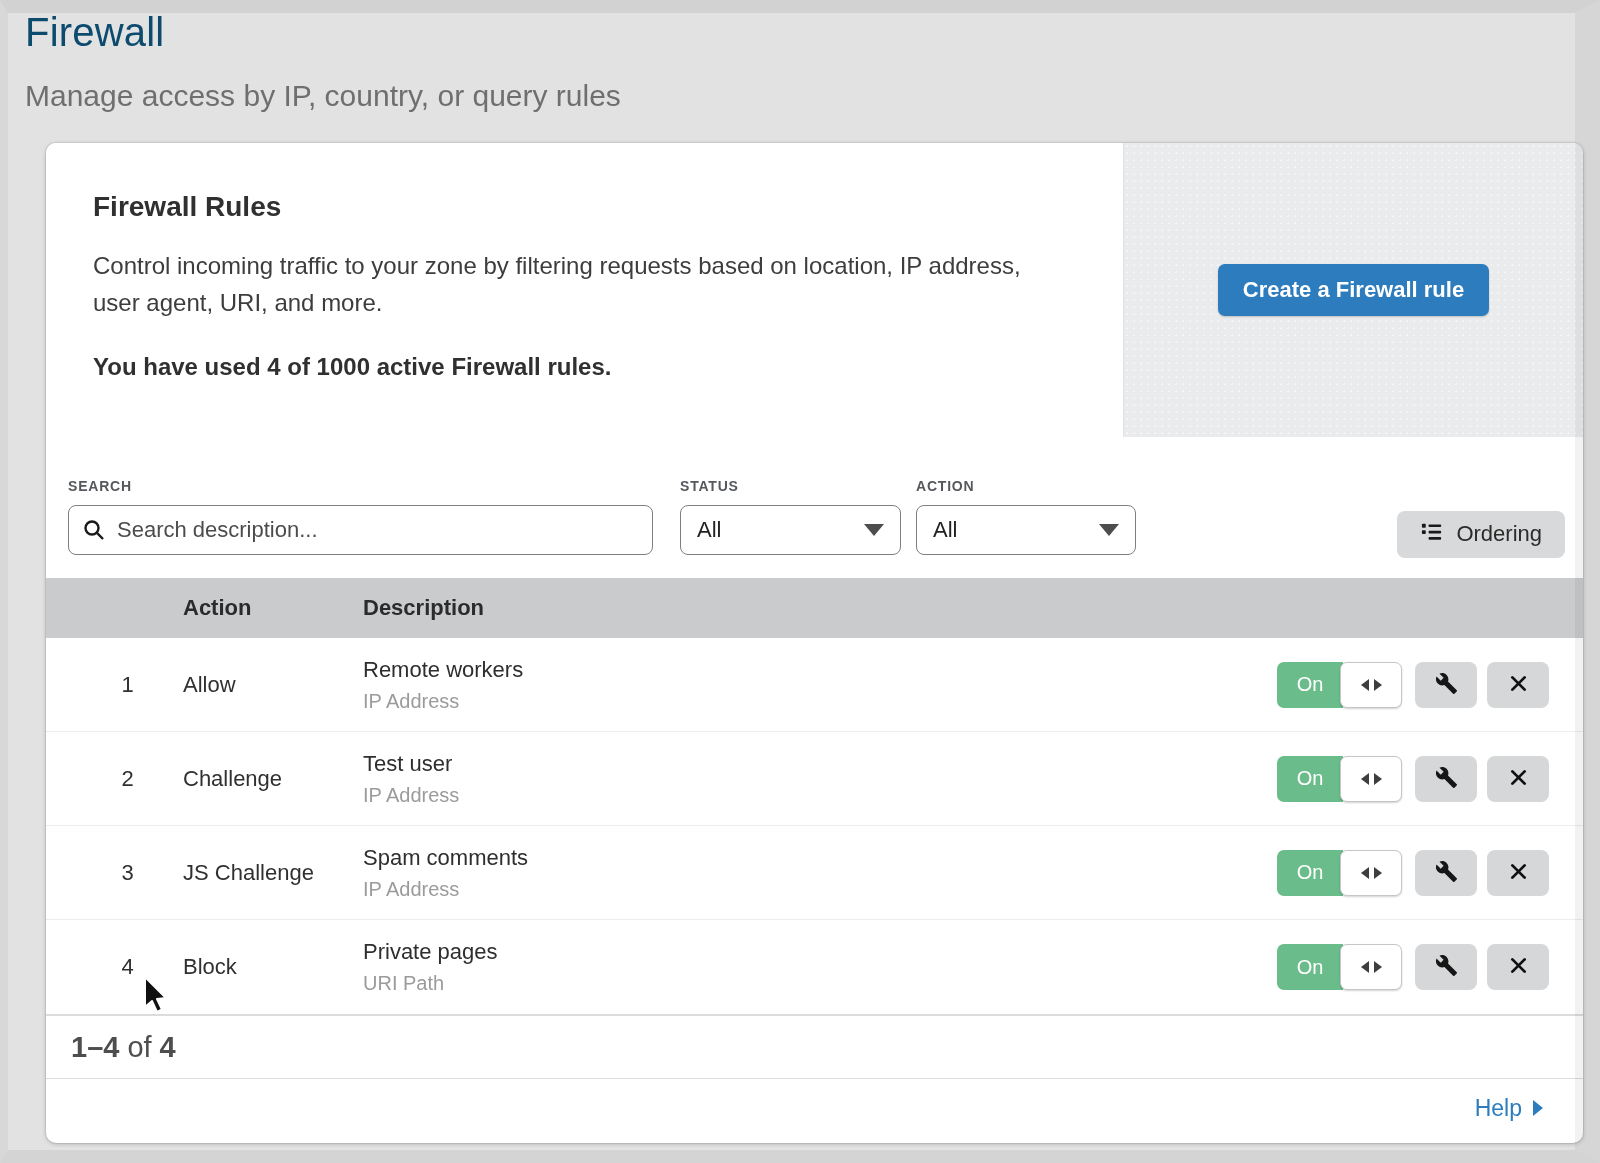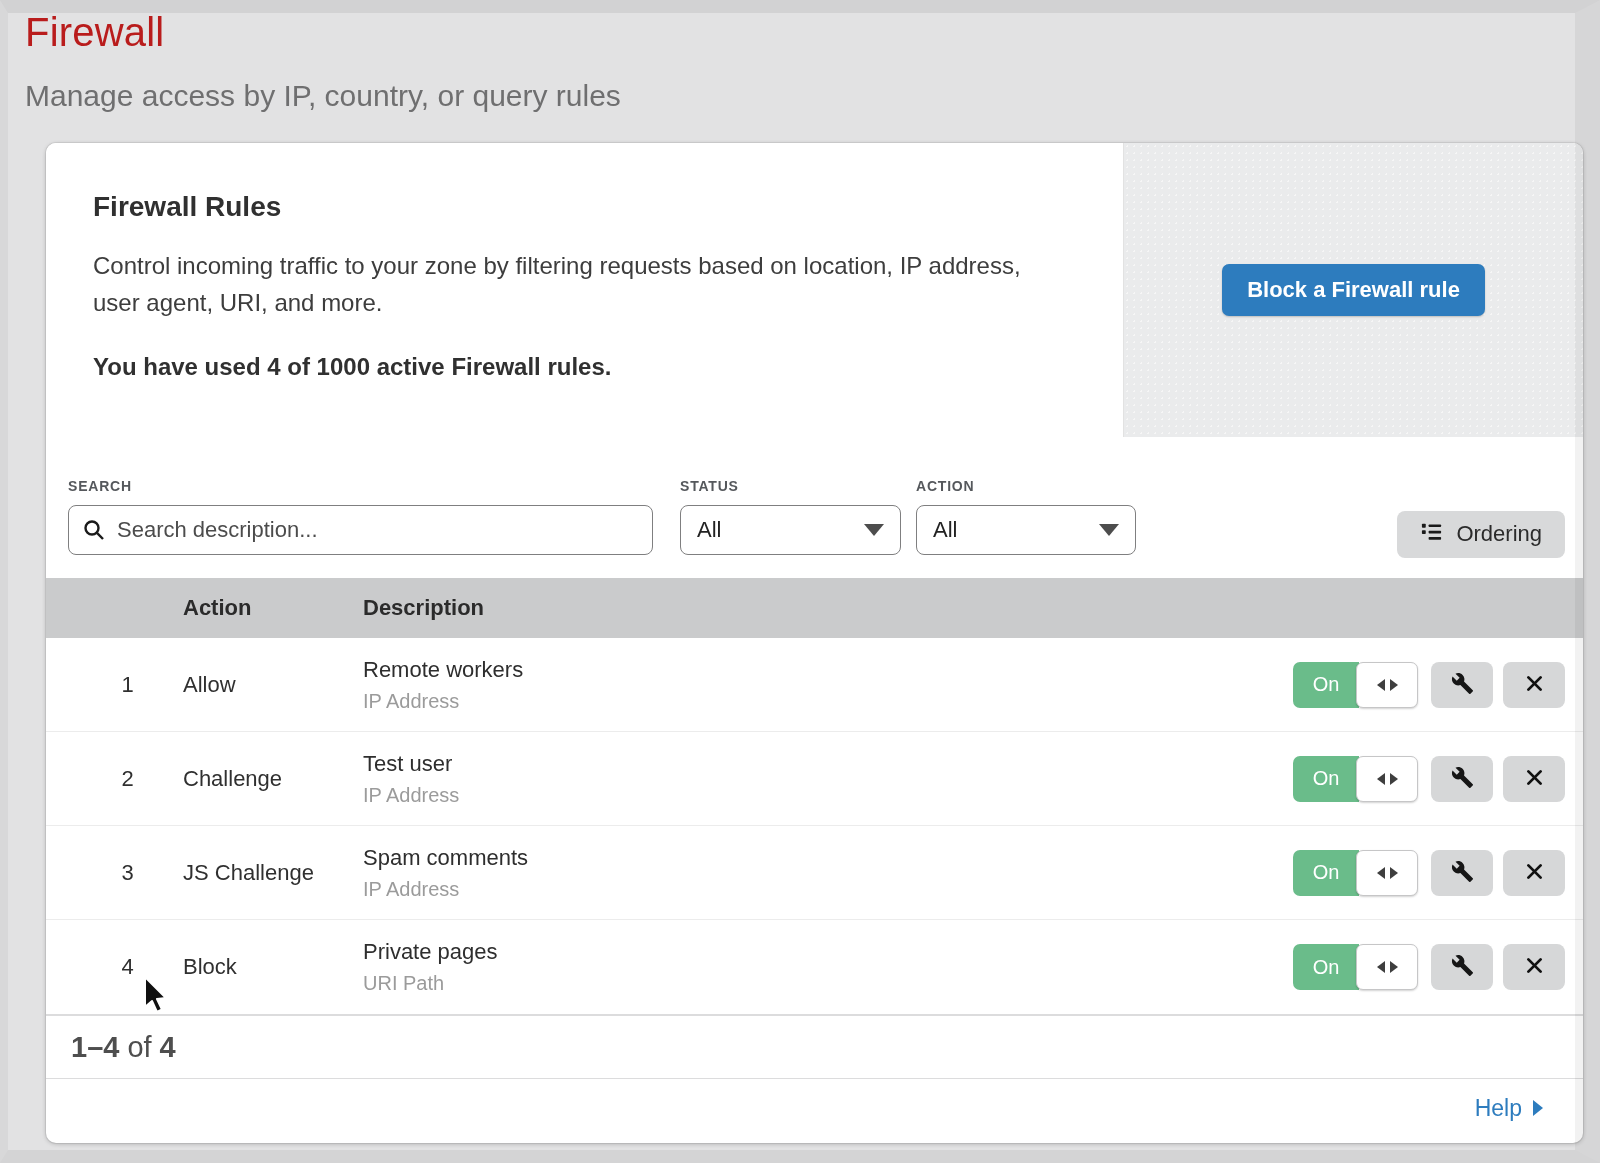--- a/index.html
+++ b/index.html
@@ -16,21 +16,21 @@
   .frame {
     position:absolute; inset:0; pointer-events:none; z-index:50;
     border-top:13px solid rgba(0,0,0,0.065);
     border-left:8px solid rgba(0,0,0,0.045);
     border-right:25px solid rgba(0,0,0,0.05);
     border-bottom:13px solid rgba(0,0,0,0.06);
   }
 
   
   .page-header { position:absolute; left:25px; top:10px; }
-  .page-title { font-size:40px; font-weight:500; color:#b91c1c; margin:0; letter-spacing:0.2px; }
+  .page-title { font-size:40px; font-weight:500; color:#0c4a6e; margin:0; letter-spacing:0.2px; }
   .page-subtitle { font-size:30px; font-weight:400; color:#6f6f70; margin-top:24px; }
 
   
   .card {
     position:absolute; left:46px; top:143px; width:1537px; height:1000px;
     background:#fff; border-radius:10px;
     box-shadow:0 1px 4px rgba(0,0,0,0.22), 0 0 0 1px rgba(0,0,0,0.06);
     display:flex; flex-direction:column;
   }
 
@@ -89,21 +89,21 @@
   }
   .col-num { flex:0 0 137px; display:flex; justify-content:center; padding-left:26px; }
   .col-action { flex:0 0 180px; }
   .col-desc { flex:1; }
   .rows { border-bottom:1px solid #dcdcdd; }
   .rule-row { height:94px; display:flex; align-items:center; border-bottom:1px solid #ececec; font-size:22px; color:#303030; background:#fff; }
   .rule-row:last-child { border-bottom:none; }
   .desc-cell { display:flex; flex-direction:column; gap:7px; }
   .desc-title { font-size:22px; color:#2e2e2e; }
   .desc-sub { font-size:20px; color:#9b9b9b; }
-  .row-controls { margin-left:auto; display:flex; align-items:center; padding-right:18px; }
+  .row-controls { margin-left:auto; display:flex; align-items:center; padding-right:34px; }
 
   .toggle { display:flex; height:46px; cursor:pointer; }
   .toggle-on {
     width:66px; background:#6abc8a; color:#fff; font-size:20px;
     display:flex; align-items:center; justify-content:center;
     border-radius:7px 0 0 7px;
   }
   .toggle-handle {
     width:62px; background:#fff; border:1px solid #c6c6c7; border-radius:7px;
     margin-left:-3px; display:flex; align-items:center; justify-content:center; gap:5px;
@@ -147,21 +147,21 @@
 
 <main class="card">
 
   <section class="card-top">
     <div class="card-top-left">
       <h2 class="card-heading">Firewall Rules</h2>
       <div class="card-desc">Control incoming traffic to your zone by filtering requests based on location, IP address, user agent, URI, and more.</div>
       <div class="card-usage">You have used 4 of 1000 active Firewall rules.</div>
     </div>
     <div class="card-top-right">
-      <button class="create-btn">Block a Firewall rule</button>
+      <button class="create-btn">Create a Firewall rule</button>
     </div>
   </section>
 
   <section class="filters">
     <div class="filter-group search-group">
       <label class="filter-label">SEARCH</label>
       <div class="search-box">
         <span class="search-icon">
           <svg width="24" height="24" viewBox="0 0 24 24" fill="none" stroke="#1a1a1a" stroke-width="2.4">
             <circle cx="10" cy="10" r="6.5"></circle>

